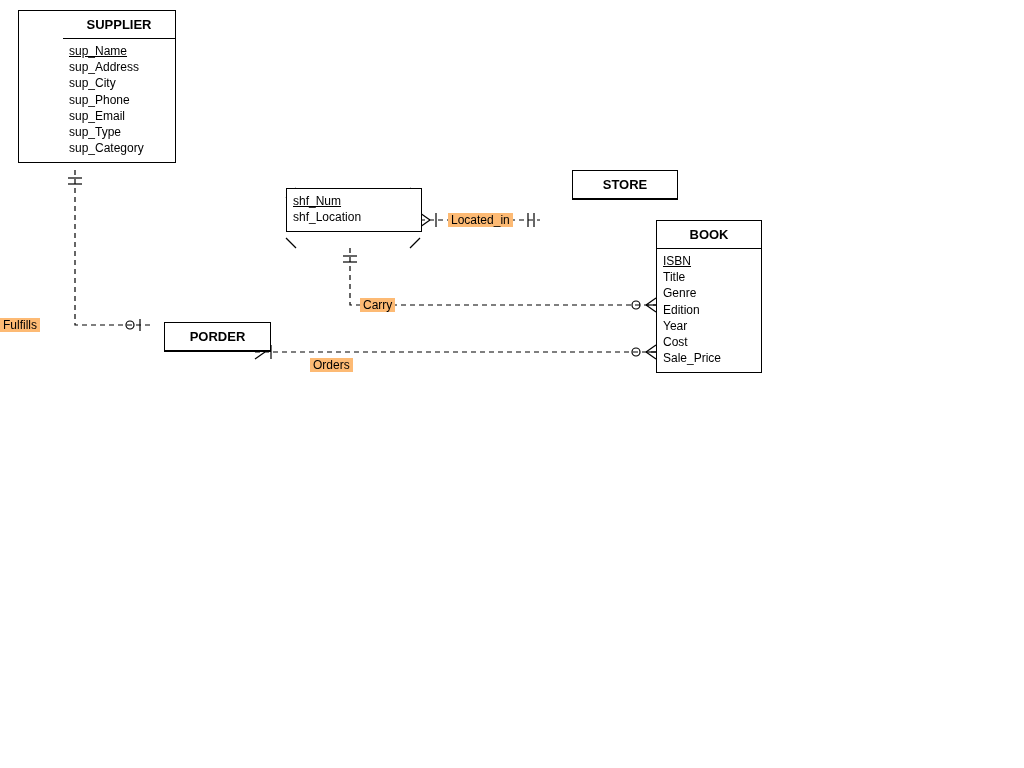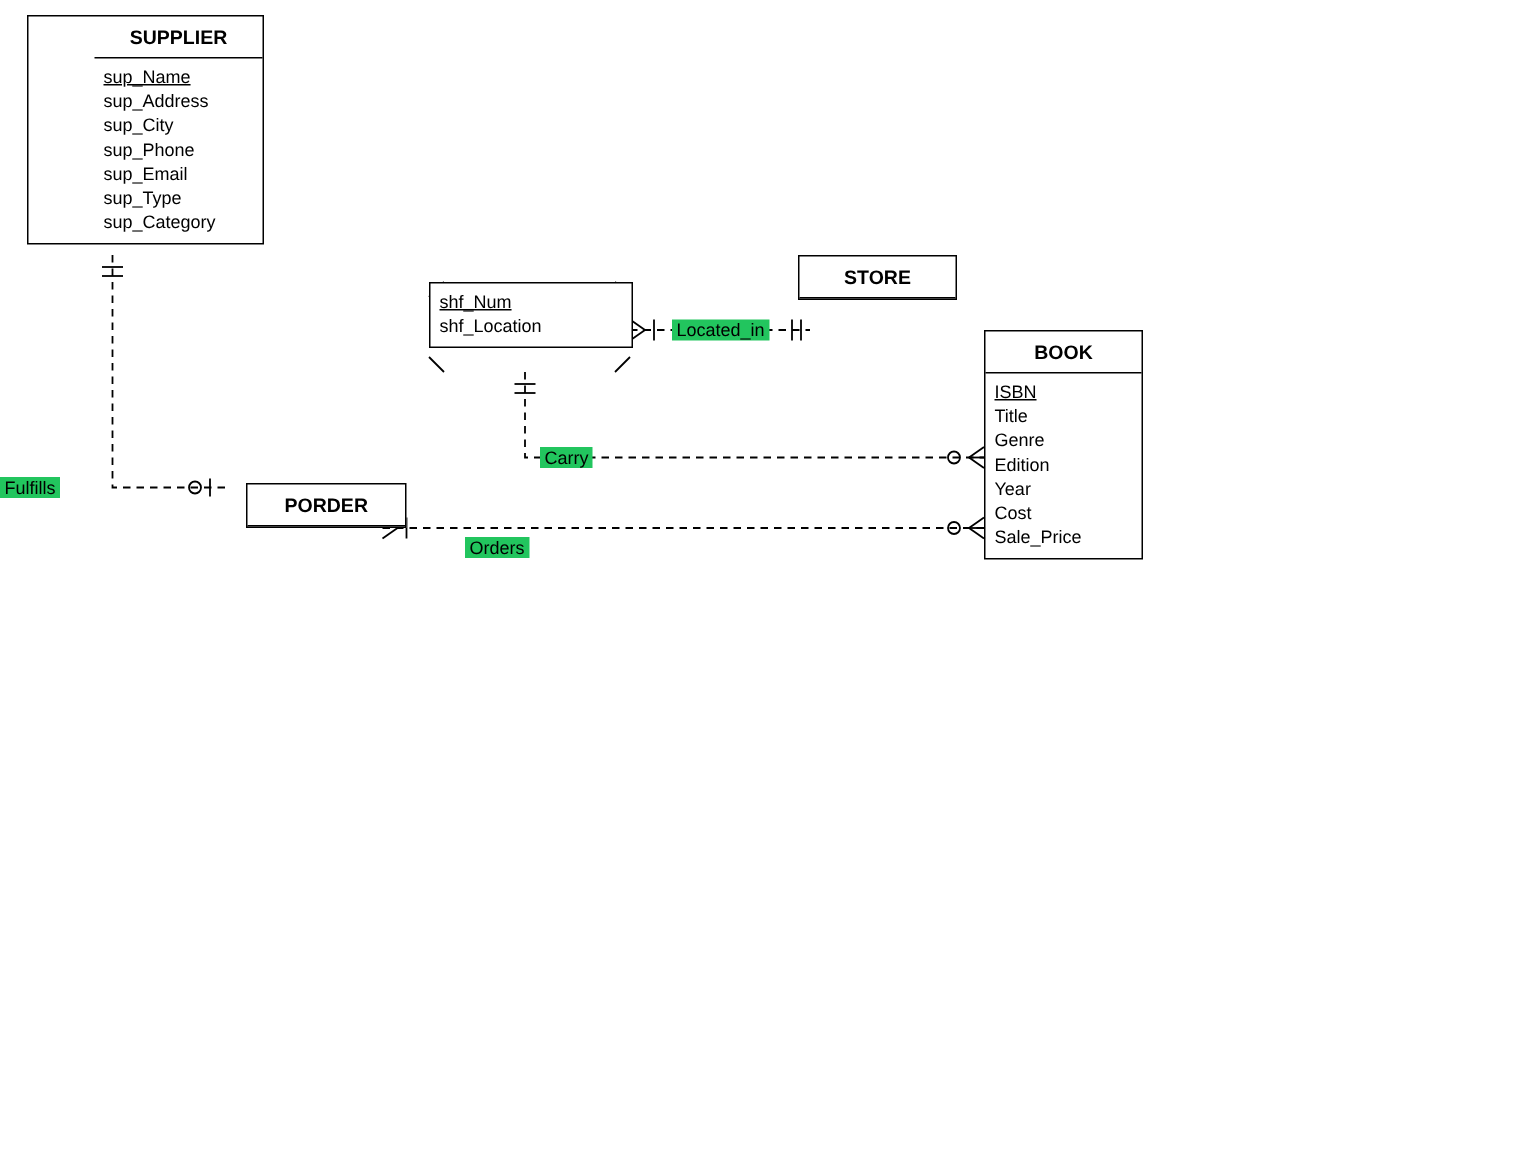--- a/index.html
+++ b/index.html
@@ -28,21 +28,21 @@
   .entity .attrs {
     padding: 4px 6px 6px 6px;
   }
   .entity .attrs div {
     line-height: 1.35;
     white-space: nowrap;
   }
   .pk { text-decoration: underline; }
   .rel-label {
     position: absolute;
-    background: #22c55e;
+    background: #fdba74;
     padding: 0 3px;
     font-size: 12px;
     white-space: nowrap;
   }
   svg.lines {
     position: absolute;
     left: 0; top: 0;
     width: 1024px;
     height: 768px;
     pointer-events: none;
@@ -121,21 +121,21 @@
   </div>
 </div>
 
 <div class="entity" style="left:286px; top:188px; width:134px;">
   <div class="attrs">
     <div class="pk">shf_Num</div>
     <div>shf_Location</div>
   </div>
 </div>
 
-<div class="entity" style="left:532px; top:170px; width:104px;">
+<div class="entity" style="left:572px; top:170px; width:104px;">
   <div class="title">STORE</div>
 </div>
 
 <div class="entity" style="left:656px; top:220px; width:104px;">
   <div class="title">BOOK</div>
   <div class="attrs">
     <div class="pk">ISBN</div>
     <div>Title</div>
     <div>Genre</div>
     <div>Edition</div>

